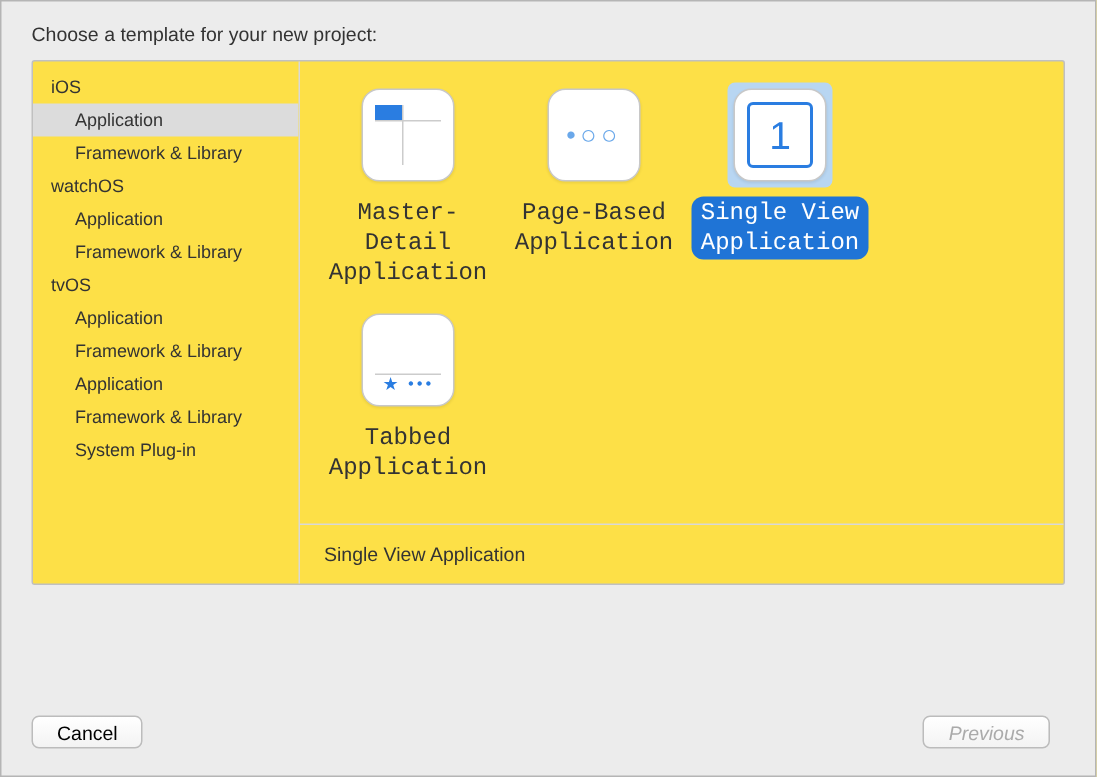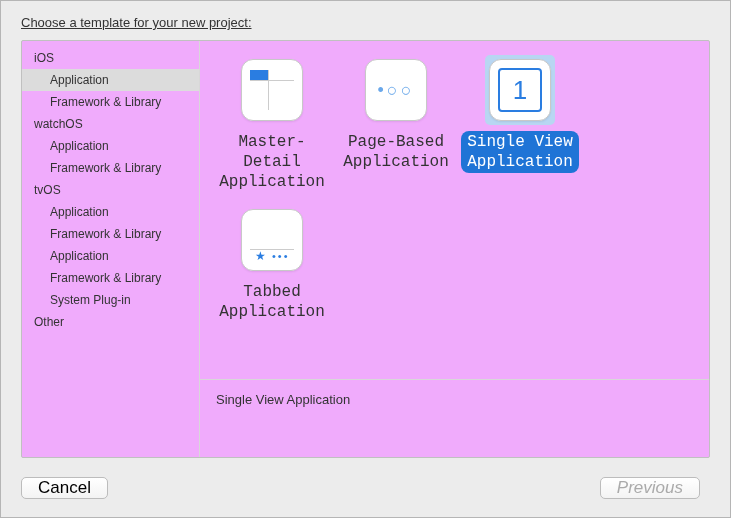--- a/index.html
+++ b/index.html
@@ -10,29 +10,28 @@
     font-size: 13px;
     color: #333;
     background: #ececec;
     border: 1px solid #b5b5b5;
     position: relative;
   }
   .header {
     padding: 14px 9px 10px 20px;
     font-size: 13px;
     color: #333;
-    text-decoration: underline;
   }
   .content {
     display: flex;
     margin: 0 20px;
-    background: #f0abfc;
+    background: #fde047;
     border: 1px solid #c0c0c0;
     border-radius: 2px;
-    height: 418px;
+    height: 350px;
   }
   .sidebar {
     width: 178px;
     border-right: 1px solid #d8d8d8;
     overflow-y: auto;
     padding-top: 6px;
   }
   .sidebar-heading {
     font-size: 12px;
     padding: 4px 10px 4px 12px;
@@ -119,21 +118,21 @@
     position: absolute;
     bottom: 0;
     left: 0;
     right: 0;
     height: 52px;
     display: flex;
     align-items: center;
     padding: 0 20px 6px 20px;
   }
   .btn {
-    font-size: 17px;
+    font-size: 13px;
     height: 22px;
     padding: 0 16px;
     border-radius: 5px;
     border: 1px solid #bcbcbc;
     background: linear-gradient(#ffffff, #f3f3f3);
     cursor: default;
     min-width: 74px;
   }
   .btn.primary {
     background: linear-gradient(#5aa7f8, #1f74d6);
@@ -188,21 +187,20 @@
     <div class="sidebar-item">Framework &amp; Library</div>
 
     <div class="sidebar-heading">tvOS</div>
     <div class="sidebar-item">Application</div>
     <div class="sidebar-item">Framework &amp; Library</div>
 
     <div class="sidebar-item">Application</div>
     <div class="sidebar-item">Framework &amp; Library</div>
     <div class="sidebar-item">System Plug-in</div>
 
-    <div class="sidebar-heading">Other</div>
   </div>
 
   <div class="main">
     <div class="template-grid">
 
       <div class="template-item">
         <span class="icon-wrap">
           <span class="icon-box">
             <span class="ico-master-detail">
               <span class="bar"></span>

